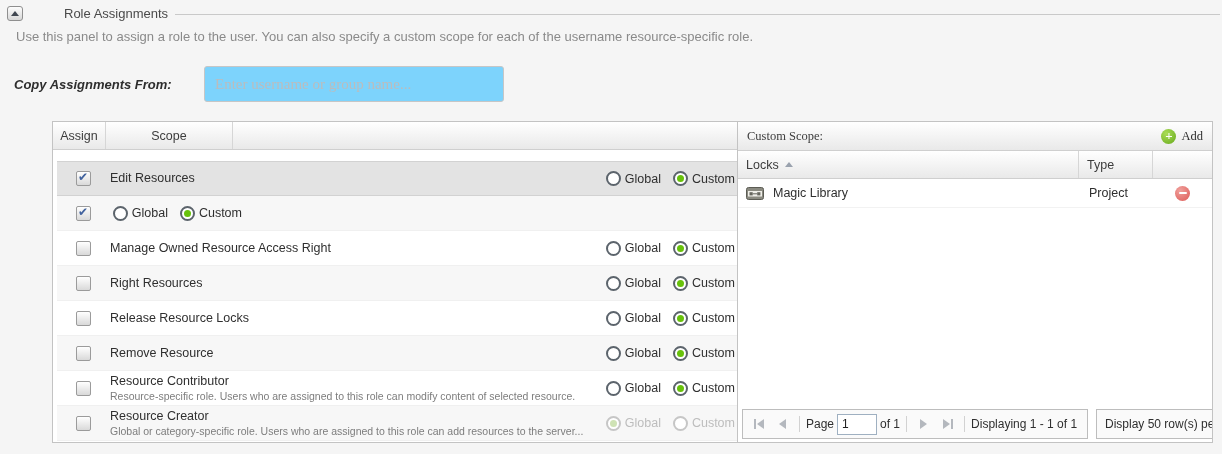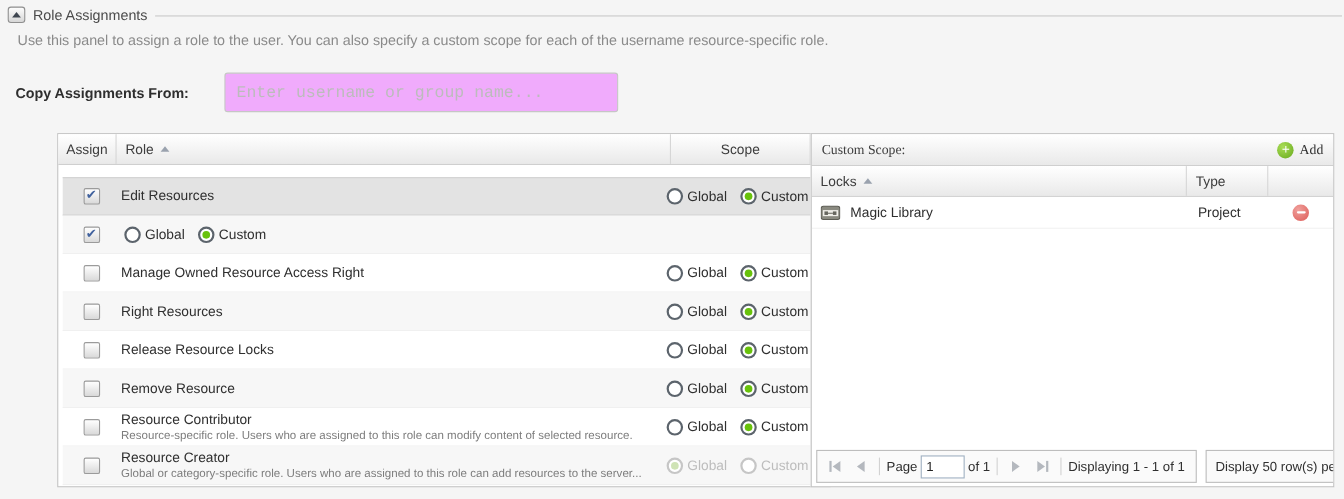--- a/index.html
+++ b/index.html
@@ -7,29 +7,29 @@
   body {
     width:1222px; height:454px; position:relative; overflow:hidden;
     background:#f5f5f5; color:#333;
     font-family:"Liberation Sans", sans-serif; font-size:12.5px;
   }
   
   .fs-header { position:absolute; left:7px; top:6px; right:2px; display:flex; align-items:center; gap:7px; }
   .collapse-btn { width:16px; height:15px; flex:0 0 auto; border:1px solid #8f8f8f; border-radius:3px;
     background:linear-gradient(#fdfdfd,#d7d7d7); display:flex; align-items:center; justify-content:center; cursor:pointer; }
   .tri-up-dark { width:0; height:0; border-left:4px solid transparent; border-right:4px solid transparent; border-bottom:5px solid #3f4650; }
-  .fs-title { font-size:13px; color:#4a4a4a; white-space:nowrap; }
+  .fs-title { font-size:13px; color:#4a4a4a; white-space:nowrap;margin-left:34px; }
   .fs-line { flex:1; height:1px; background:#c9c9c9; margin-top:2px; }
 
   .description { position:absolute; left:16px; top:29px; font-size:13px; color:#8a8a8a; }
 
-  .copy-label { position:absolute; left:14px; top:77px; font-size:13px; font-weight:bold; color:#2e2e2e; }
-  .copy-input { position:absolute; left:204px; top:66px; width:358px; height:36px;
-    border:1px solid #c6c6c6; border-radius:3px; background:#f0abfc; padding:0 10px;
-    font-family:Liberation Mono, monospace; font-size:15px; color:#333; outline:none; }
+  .copy-label { position:absolute; left:14px; top:77px; font-size:13px; font-weight:bold; color:#2e2e2e;font-style:italic; }
+  .copy-input { position:absolute; left:204px; top:66px; width:300px; height:36px;
+    border:1px solid #c6c6c6; border-radius:3px; background:#7dd3fc; padding:0 10px;
+    font-family:Liberation Serif, serif; font-size:15px; color:#333; outline:none; }
   .copy-input::placeholder { color:#bcbcbc; }
 
   
   .grid { position:absolute; background:#fff; border:1px solid #c3c3c3; }
   .hdr-row { display:flex; height:28px; background:linear-gradient(#ffffff,#e9e9e9);
     border-bottom:1px solid #cfcfcf; color:#3d3d3d; }
   .hdr-cell { display:flex; align-items:center; padding:0 8px; border-right:1px solid #d6d6d6; cursor:pointer; }
   .hdr-cell:last-child { border-right:none; }
   .sort-asc { width:0; height:0; border-left:4px solid transparent; border-right:4px solid transparent;
     border-bottom:5px solid #9aa2ae; margin-left:6px; margin-top:-1px; }
@@ -114,24 +114,20 @@
 
 <div class="description">Use this panel to assign a role to the user. You can also specify a custom scope for each of the username resource-specific role.</div>
 
 <label class="copy-label">Copy Assignments From:</label>
 <input class="copy-input" type="text" placeholder="Enter username or group name..." style="">
 
 <div class="grid" id="roles-grid">
   <div class="hdr-row" style="font-size:12.5px;">
     <div class="hdr-cell hc-assign">
         <span>Assign</span>
-      </div>
-    <div class="hdr-cell hc-role">
-        <span>Role</span>
-        <span class="sort-asc"></span>
       </div>
     <div class="hdr-cell hc-scope">
         <span>Scope</span>
       </div>
     <div class="hdr-cell hc-sbstub"></div>
   </div>
   <div class="grid-body">
     <div class="rows-wrap">
 
       <div class="role-row selected">

